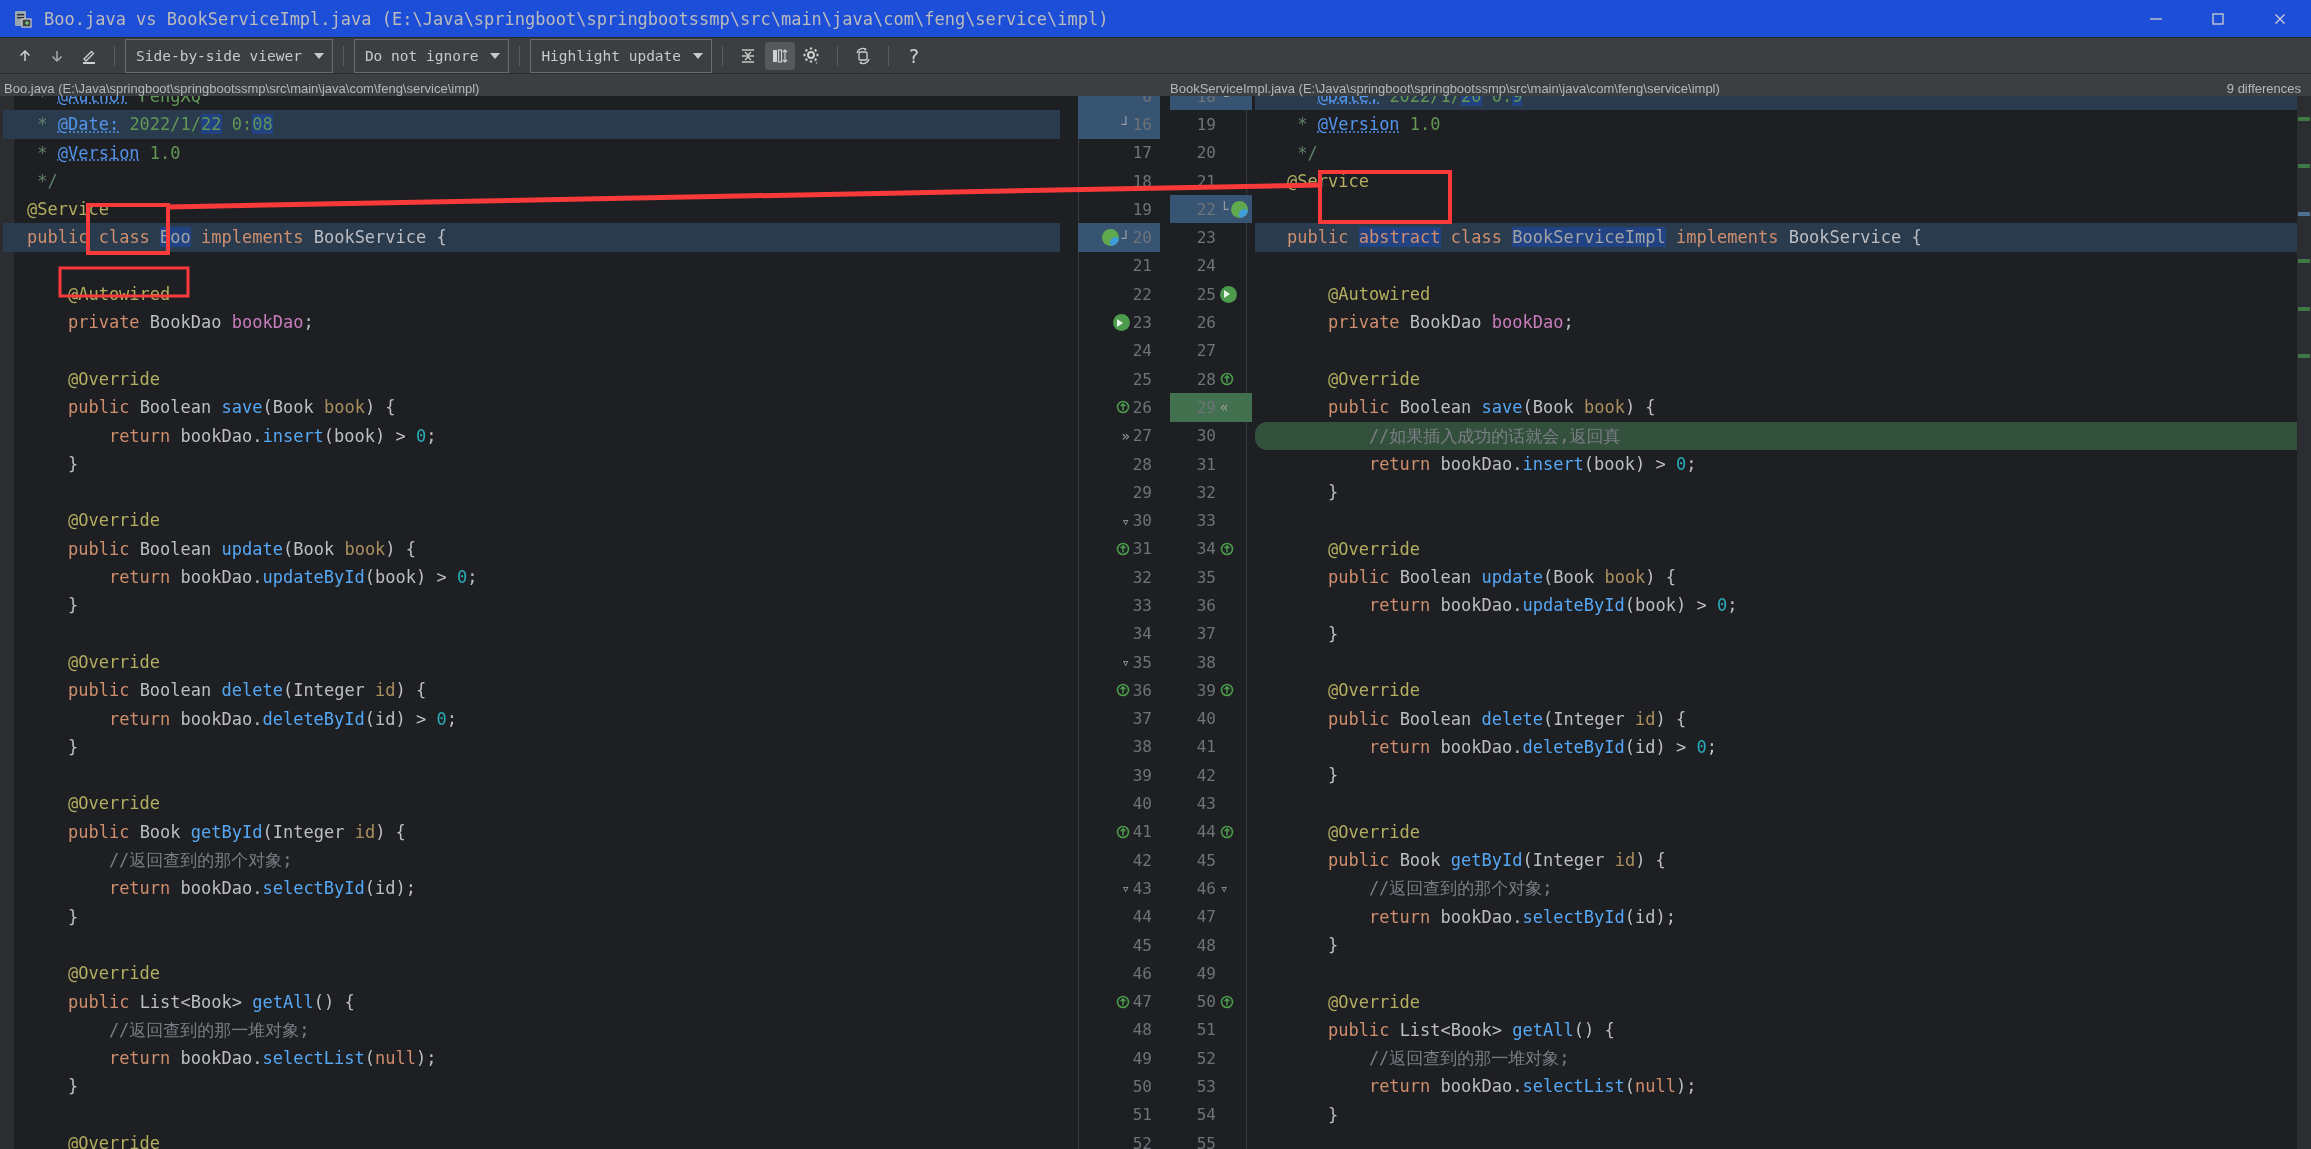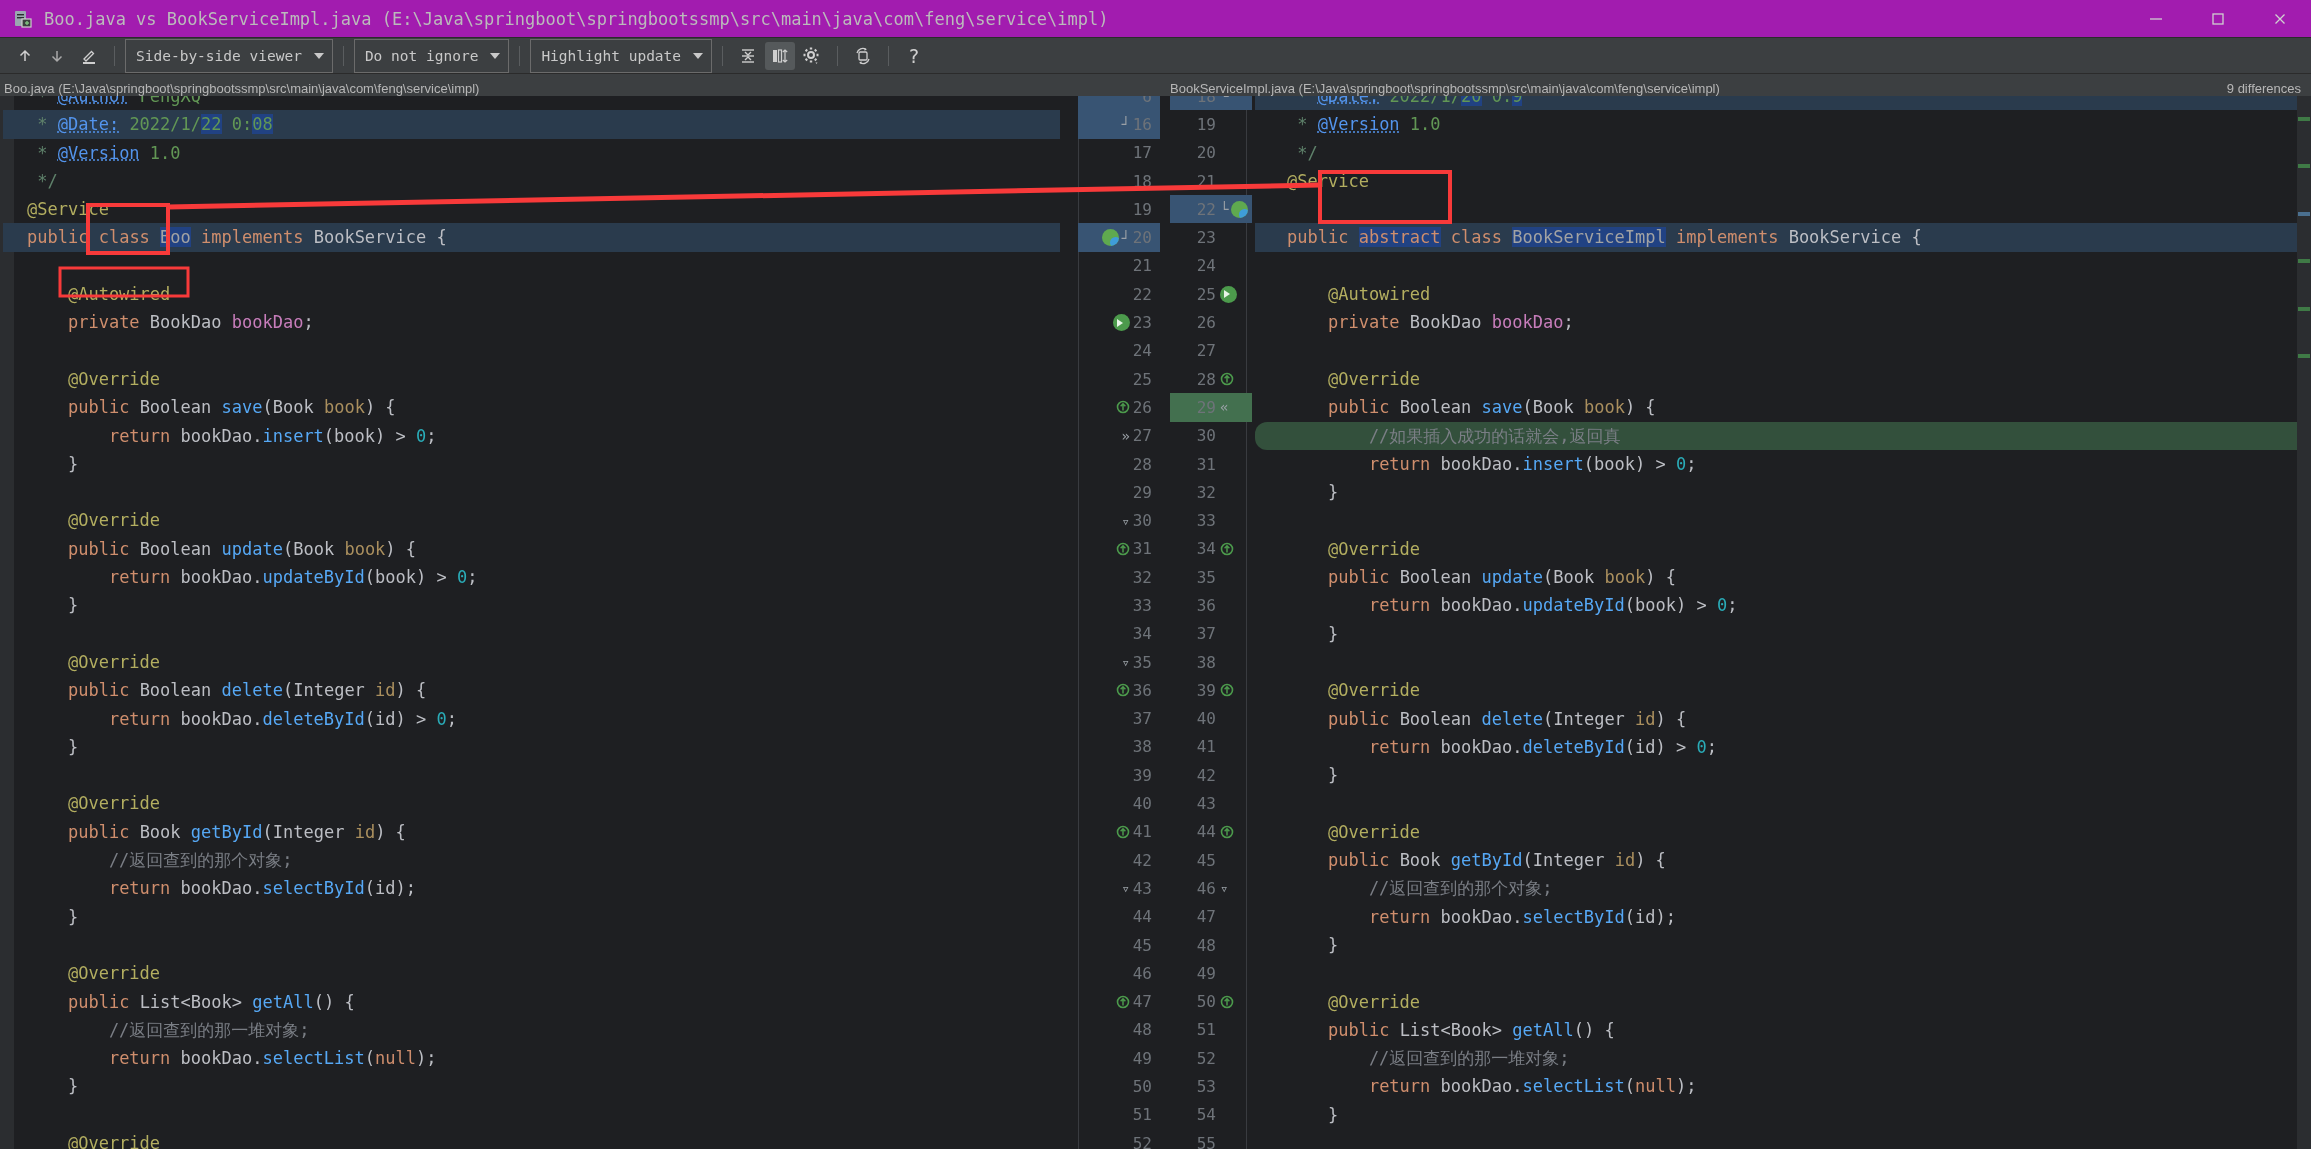--- a/index.html
+++ b/index.html
@@ -13,21 +13,21 @@
   .app {
     width: 2311px; height: 1149px;
     display: flex; flex-direction: column;
     background: #1e1f22;
     position: relative;
   }
 
   
   .titlebar {
     height: 38px;
-    background: #a21caf;
+    background: #1d4ed8;
     display: flex; align-items: center;
     flex: 0 0 38px;
     border-bottom: 1px solid #2b2b2b;
   }
   .titlebar-icon {
     width: 22px; height: 22px;
     margin-left: 12px; margin-right: 10px;
     display: flex; align-items: center; justify-content: center;
   }
   .titlebar-title {

